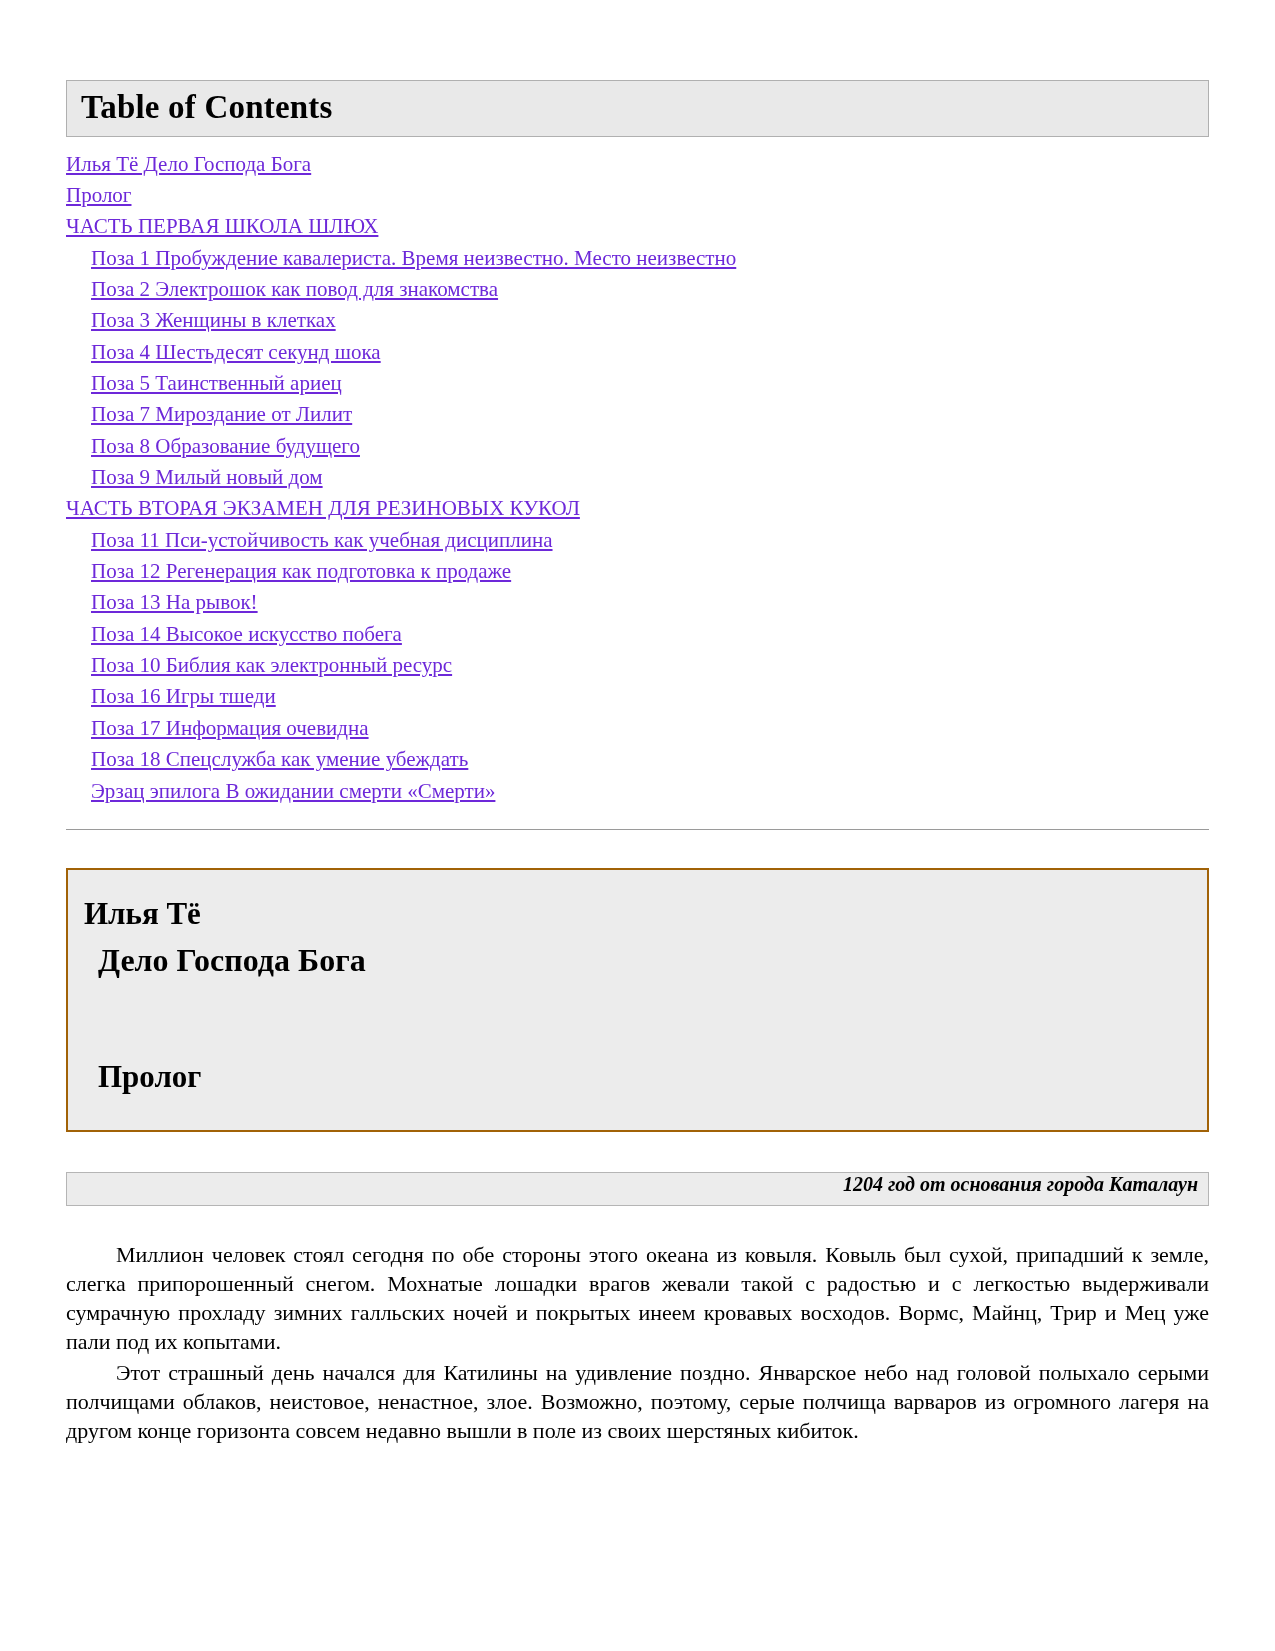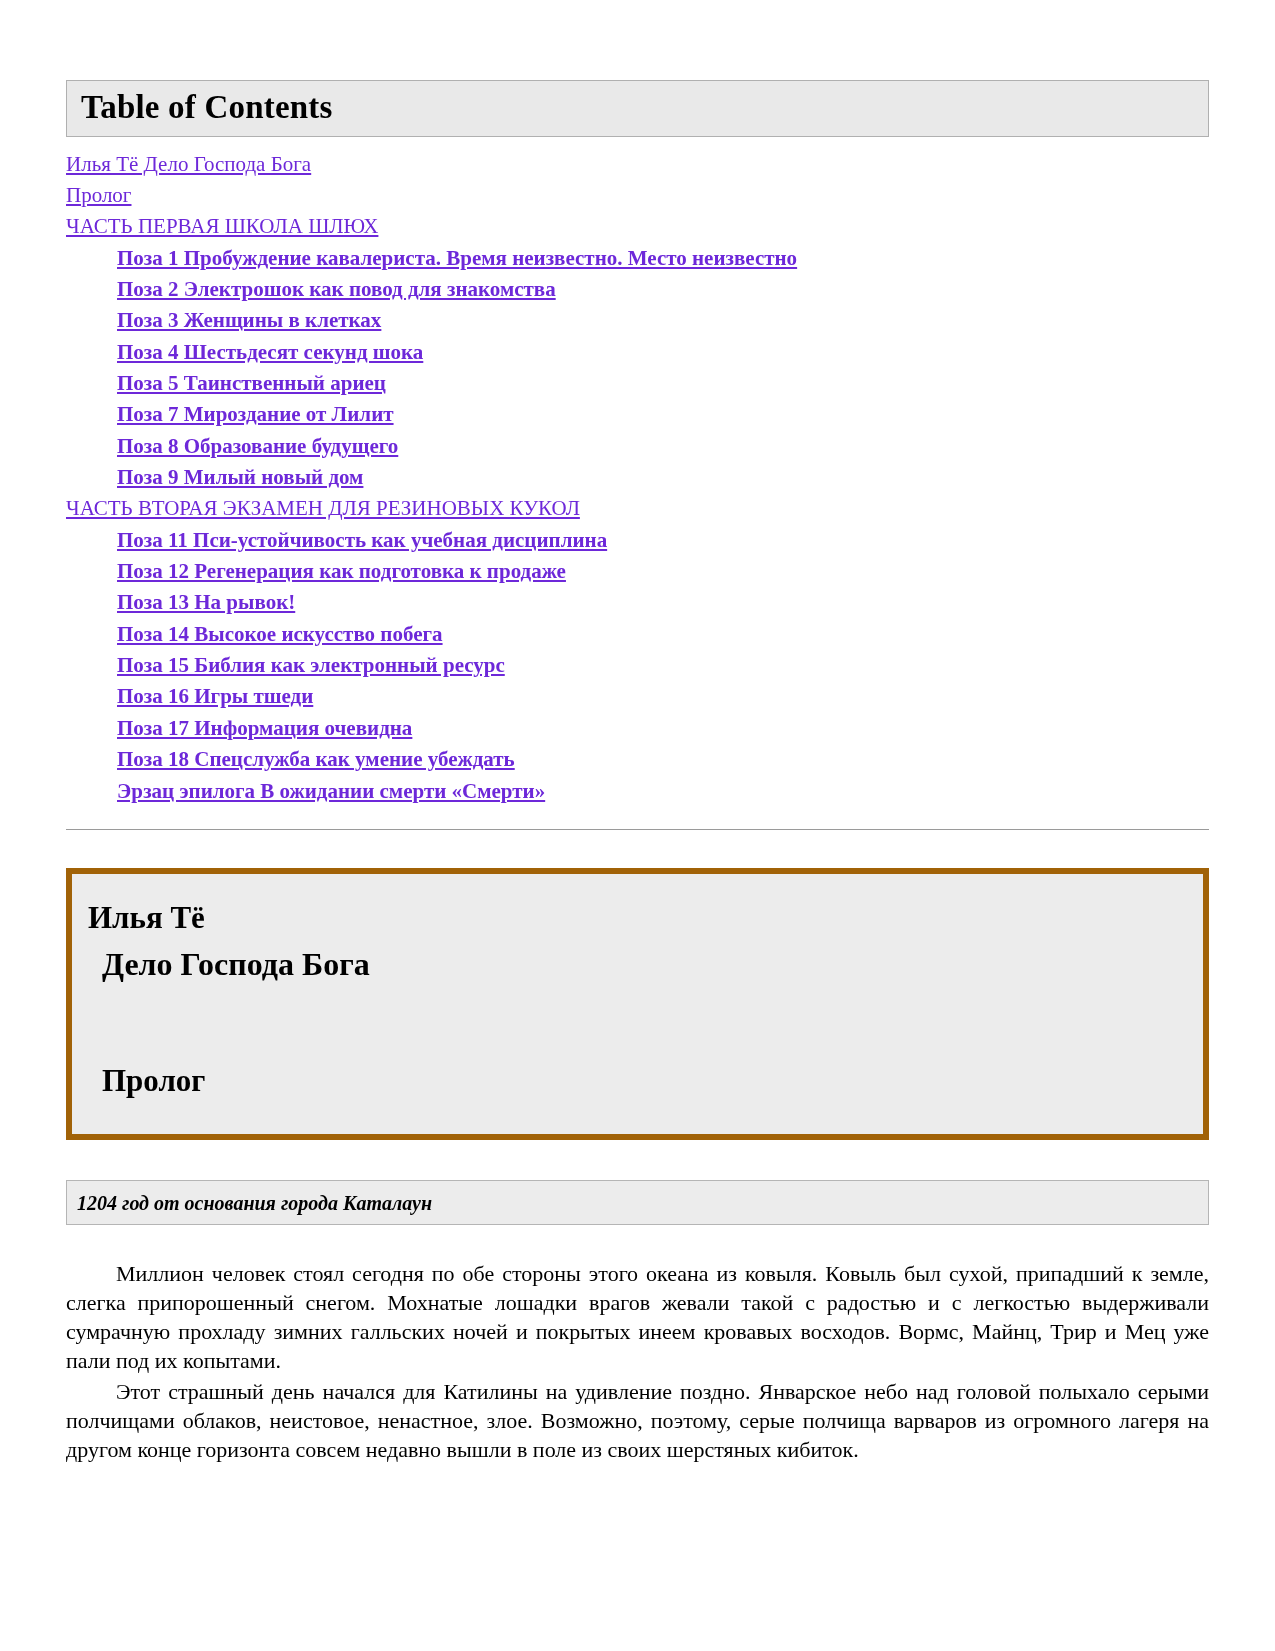--- a/index.html
+++ b/index.html
@@ -43,31 +43,31 @@
     line-height: 1.35;
     color: #6d28d9;
     text-decoration: underline;
     text-underline-offset: 2px;
     white-space: nowrap;
     padding: 1px 0 2px 0;
     display: block;
     cursor: pointer;
   }
   .toc-entry.lvl-1 { margin-left: 0px; }
-  .toc-entry.lvl-2 { margin-left: 51px; font-weight: bold; }
+  .toc-entry.lvl-2 { margin-left: 25px; }
 
   .toc-rule {
     border: 0;
     border-top: 1px solid #9a9a9a;
     margin: 12px 0 0 0;
   }
 
   
   .title-block {
-    border: 6px solid #a16207;
+    border: 2px solid #a16207;
     background: #ececec;
     margin-top: 38px;
     padding: 22px 16px 30px 16px;
     box-sizing: border-box;
     min-height: 258px;
   }
   .book-author {
     font-weight: bold;
     font-size: 31px;
     line-height: 1.45;
@@ -84,23 +84,23 @@
     line-height: 1.45;
     padding-left: 14px;
     margin-top: 72px;
   }
 
   
   .epigraph {
     border: 1px solid #b5b5b5;
     background: #ececec;
     margin-top: 40px;
-    padding: 11px 10px 9px 10px;
+    padding: 0 10px 9px 10px;
     box-sizing: border-box;
-    text-align: left;
+    text-align: right;
     font-weight: bold;
     font-style: italic;
     font-size: 20px;
   }
 
   
   .body-text {
     margin-top: 34px;
   }
   .body-text p {
@@ -131,21 +131,21 @@
       <a class="toc-entry lvl-2">Поза 4 Шестьдесят секунд шока</a>
       <a class="toc-entry lvl-2">Поза 5 Таинственный ариец</a>
       <a class="toc-entry lvl-2">Поза 7 Мироздание от Лилит</a>
       <a class="toc-entry lvl-2">Поза 8 Образование будущего</a>
       <a class="toc-entry lvl-2">Поза 9 Милый новый дом</a>
       <a class="toc-entry lvl-1">ЧАСТЬ ВТОРАЯ ЭКЗАМЕН ДЛЯ РЕЗИНОВЫХ КУКОЛ</a>
       <a class="toc-entry lvl-2">Поза 11 Пси-устойчивость как учебная дисциплина</a>
       <a class="toc-entry lvl-2">Поза 12 Регенерация как подготовка к продаже</a>
       <a class="toc-entry lvl-2">Поза 13 На рывок!</a>
       <a class="toc-entry lvl-2">Поза 14 Высокое искусство побега</a>
-      <a class="toc-entry lvl-2">Поза 15 Библия как электронный ресурс</a>
+      <a class="toc-entry lvl-2">Поза 10 Библия как электронный ресурс</a>
       <a class="toc-entry lvl-2">Поза 16 Игры тшеди</a>
       <a class="toc-entry lvl-2">Поза 17 Информация очевидна</a>
       <a class="toc-entry lvl-2">Поза 18 Спецслужба как умение убеждать</a>
       <a class="toc-entry lvl-2">Эрзац эпилога В ожидании смерти «Смерти»</a>
     </div>
 
   <hr class="toc-rule">
 
   <div class="title-block">
     <div class="book-author">Илья Тё</div>

